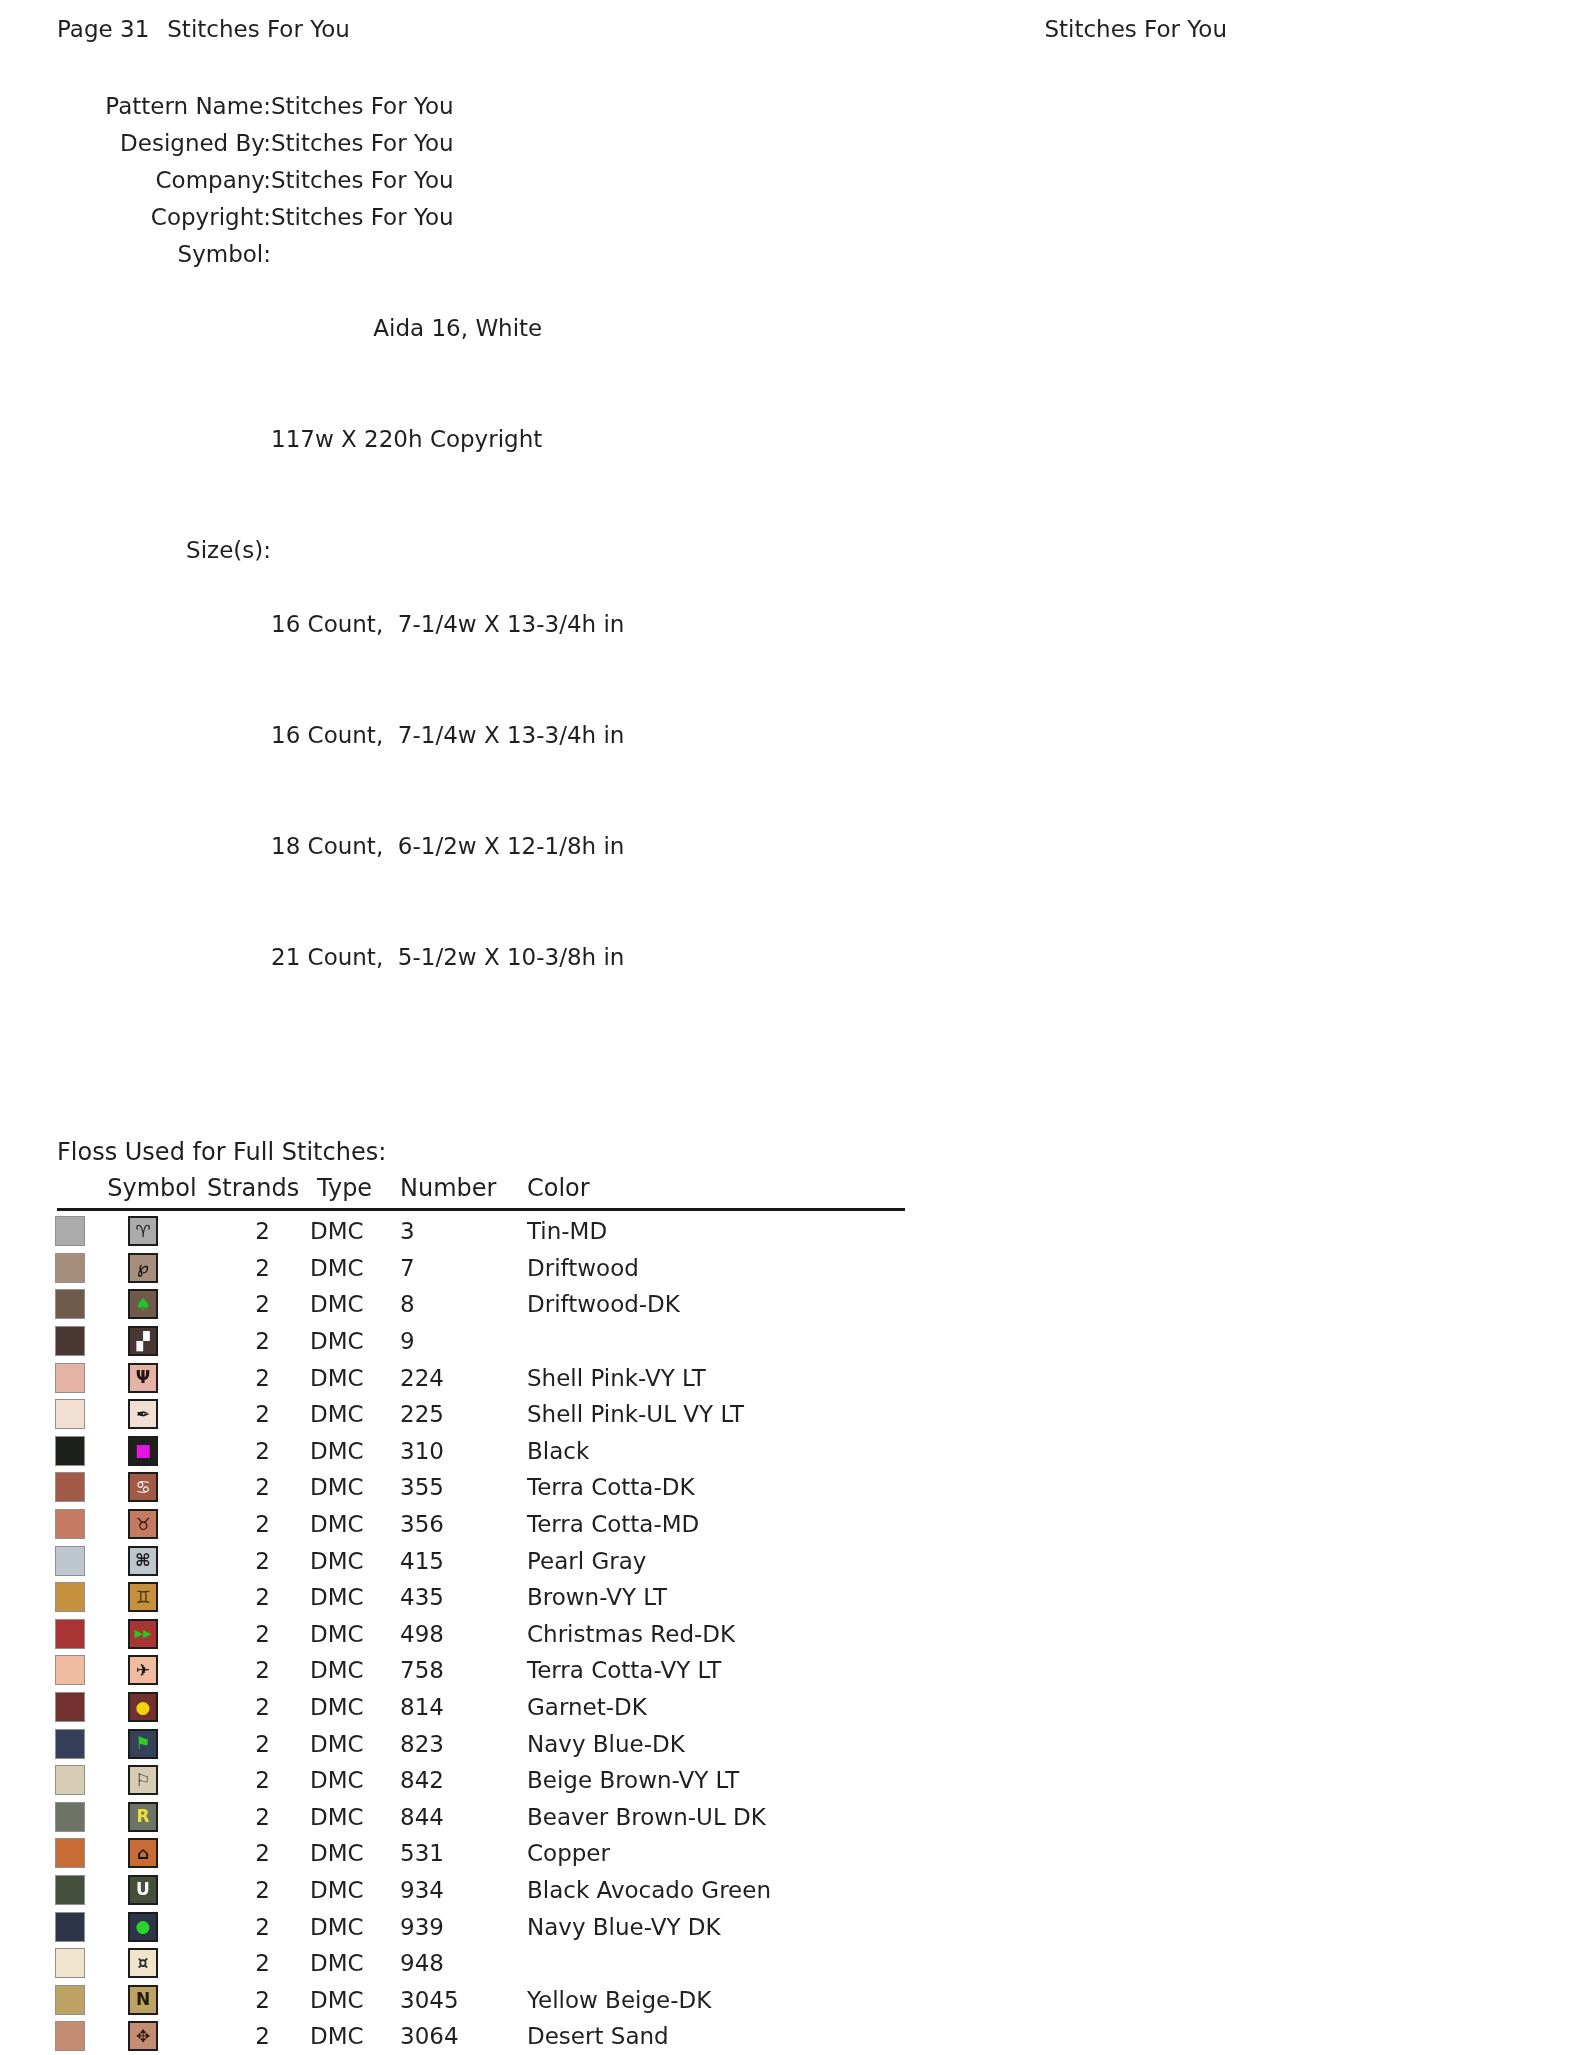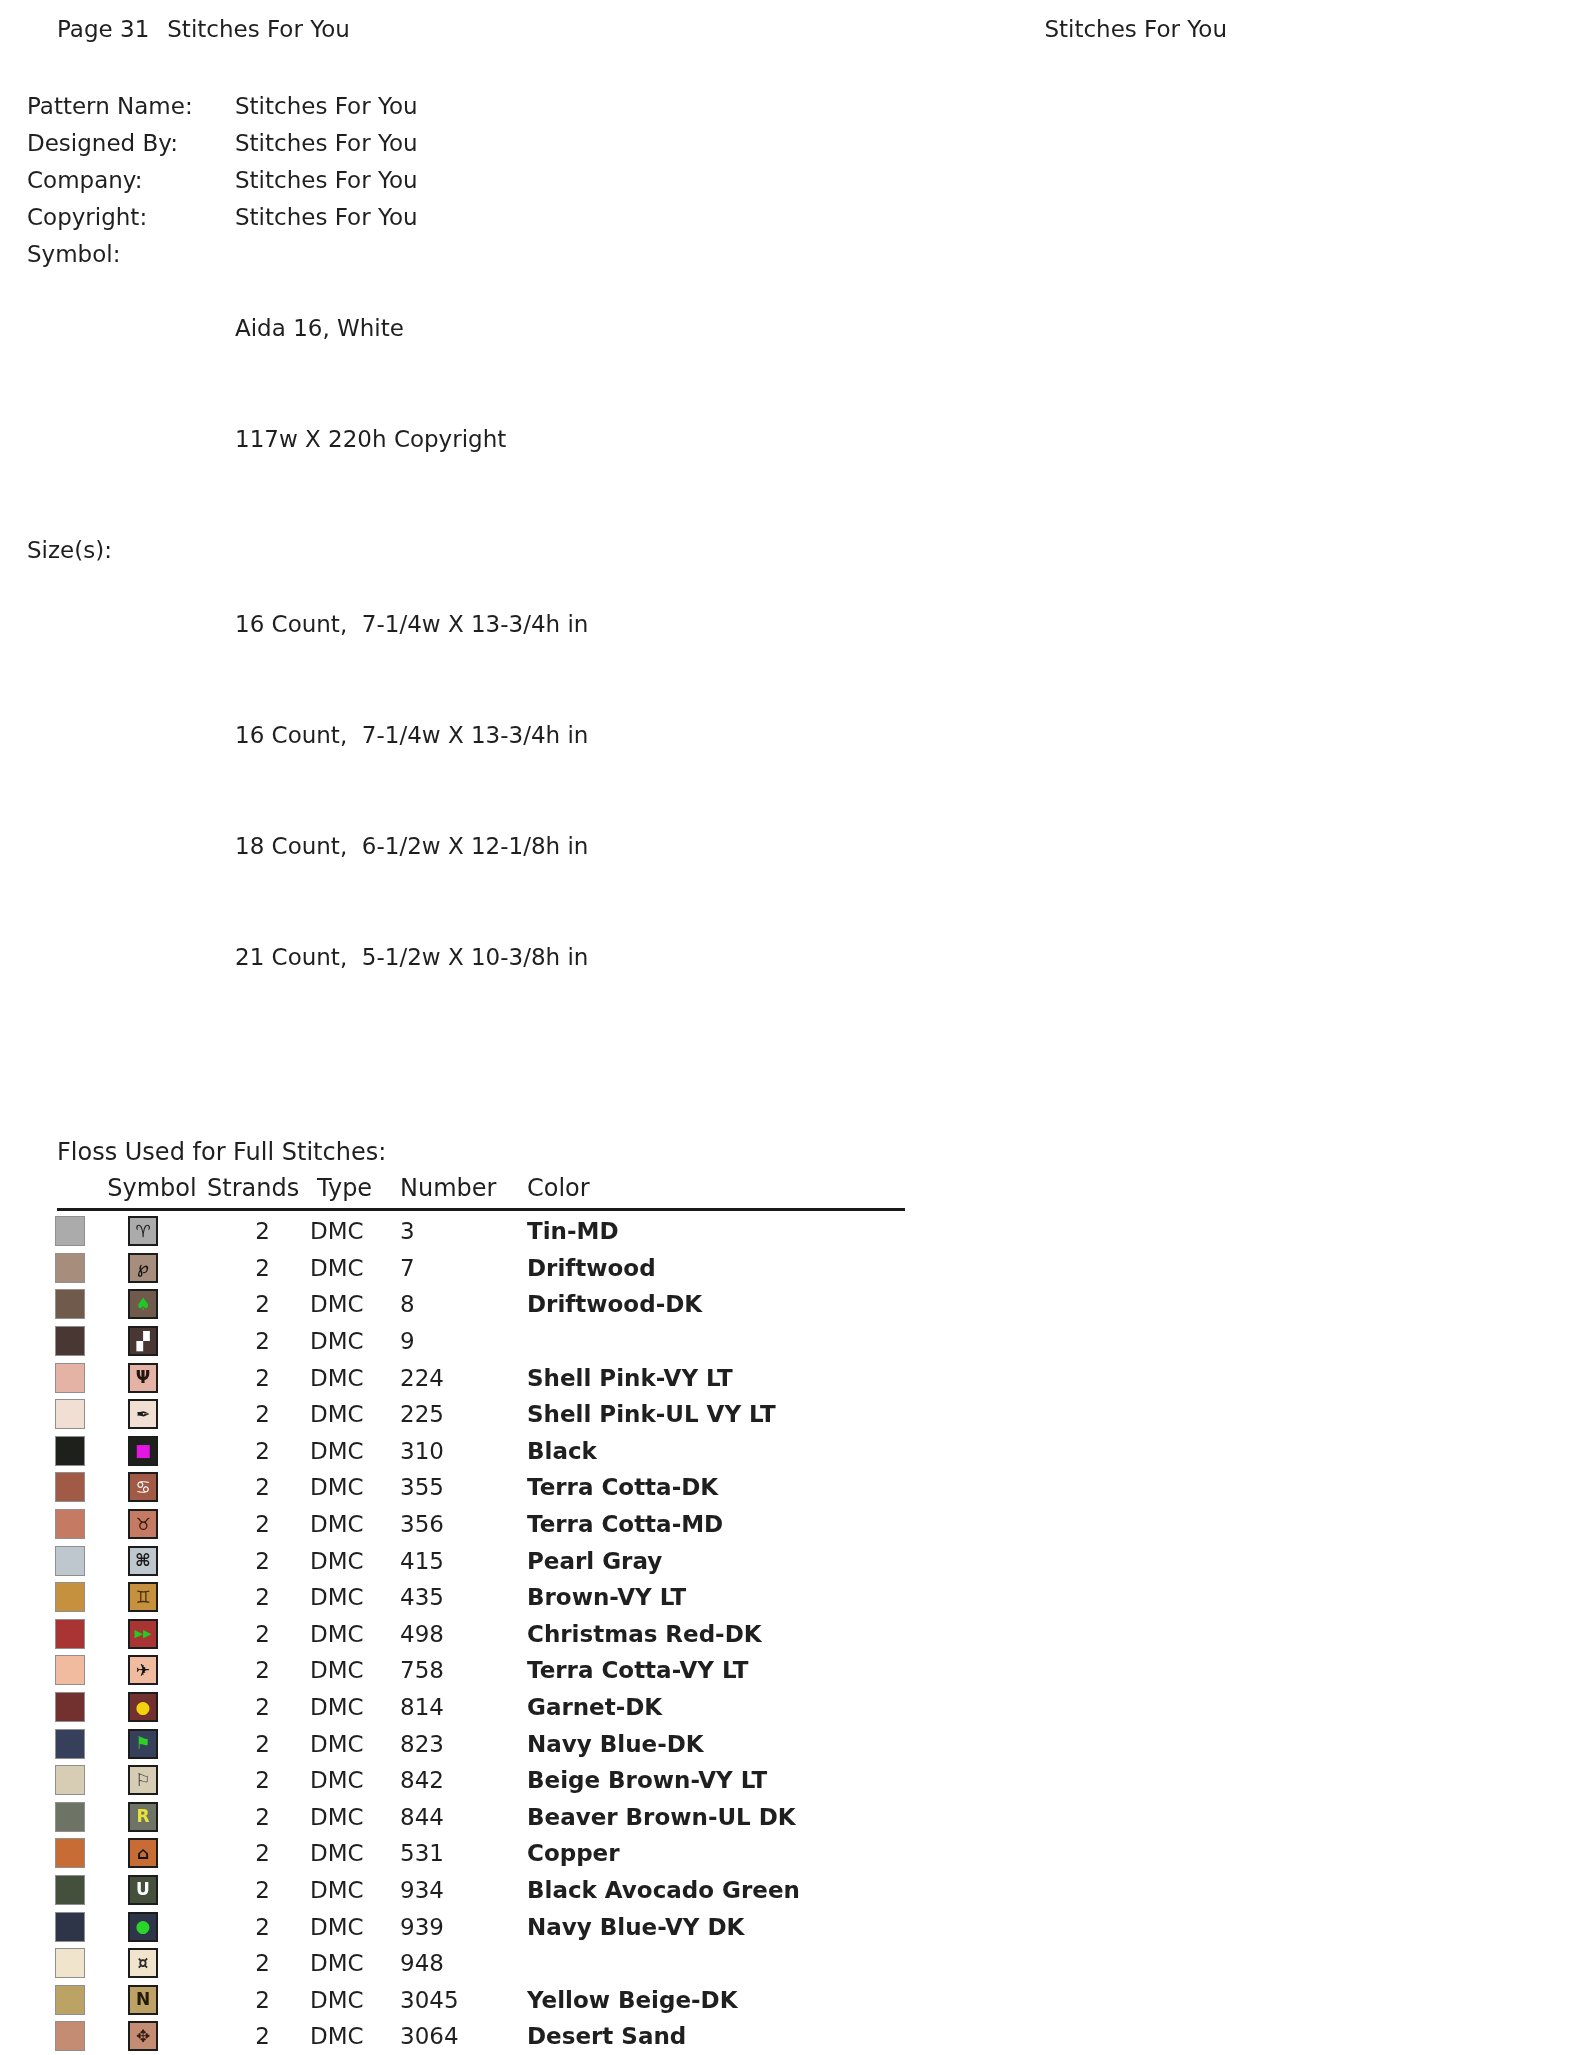--- a/index.html
+++ b/index.html
@@ -12,21 +12,21 @@
     color: #1f1f1f;
     overflow: hidden;
   }
   .top-header {
     display: flex;
     justify-content: space-between;
     padding: 16px 57px 0 57px;
     font-size: 23px;
   }
   .header-left { display: flex; gap: 18px; }
-  .info-block { margin-top: 46px; margin-left: 27px; font-size: 23px; }
+  .info-block { margin-top: 46px; margin-left: 63px; font-size: 23px; text-align: right; }
   .info-row { display: flex; }
   .info-label { width: 208px; line-height: 37px; }
   .info-values { line-height: 37px; white-space: pre; }
   .floss-heading {
     margin-top: 88px;
     margin-left: 57px;
     font-size: 24px;
   }
   .floss-header {
     margin-left: 57px;
@@ -66,21 +66,21 @@
     justify-content: center;
     font-weight: bold;
     font-size: 17px;
     line-height: 1;
     flex: none;
     overflow: hidden;
   }
   .cell-strands { width: 112px; text-align: right; flex: none; }
   .cell-type    { margin-left: 40px; width: 90px; flex: none; }
   .cell-number  { width: 127px; flex: none; }
-  .cell-color-name { flex: 1; white-space: nowrap; font-weight: bold; }
+  .cell-color-name { flex: 1; white-space: nowrap; }
 </style>
 </head>
 <body>
 
 <div class="page">
 
   <div class="top-header">
     <div class="header-left">
       <span>Page 31</span>
       <span>Stitches For You</span>

